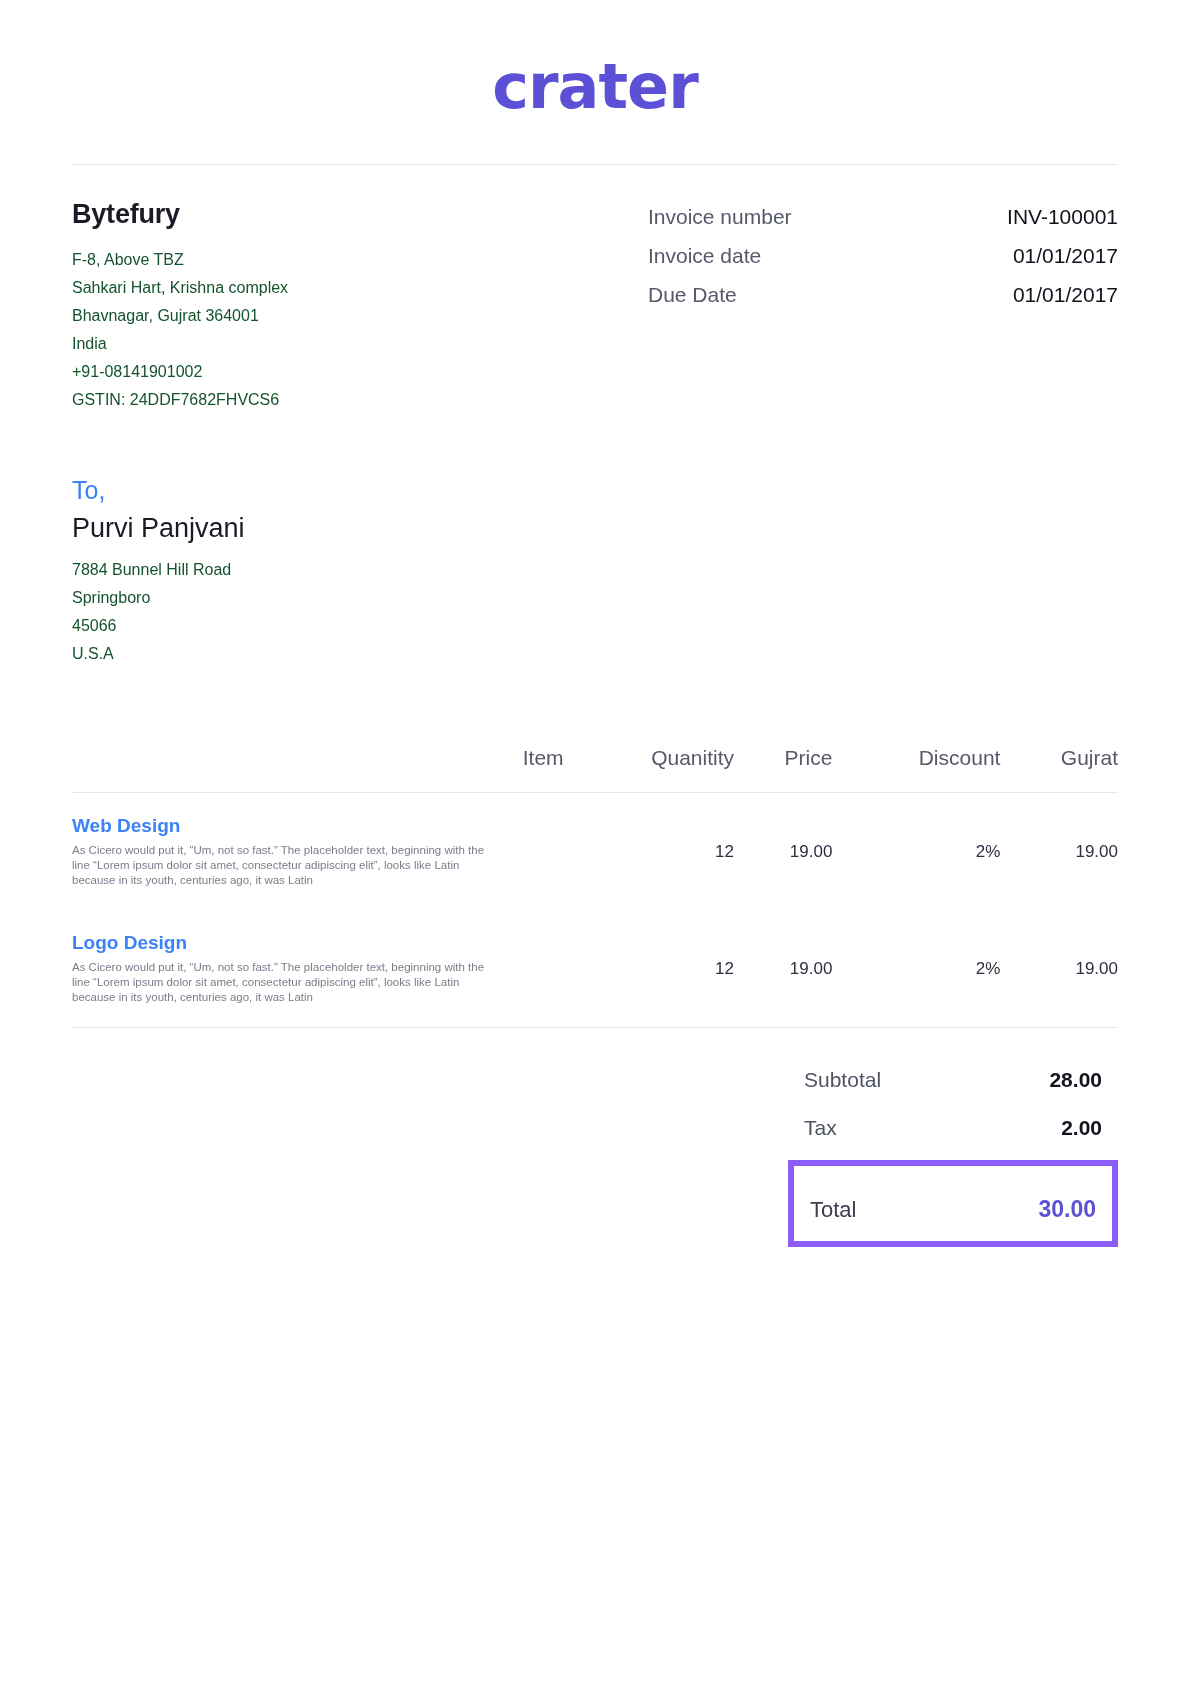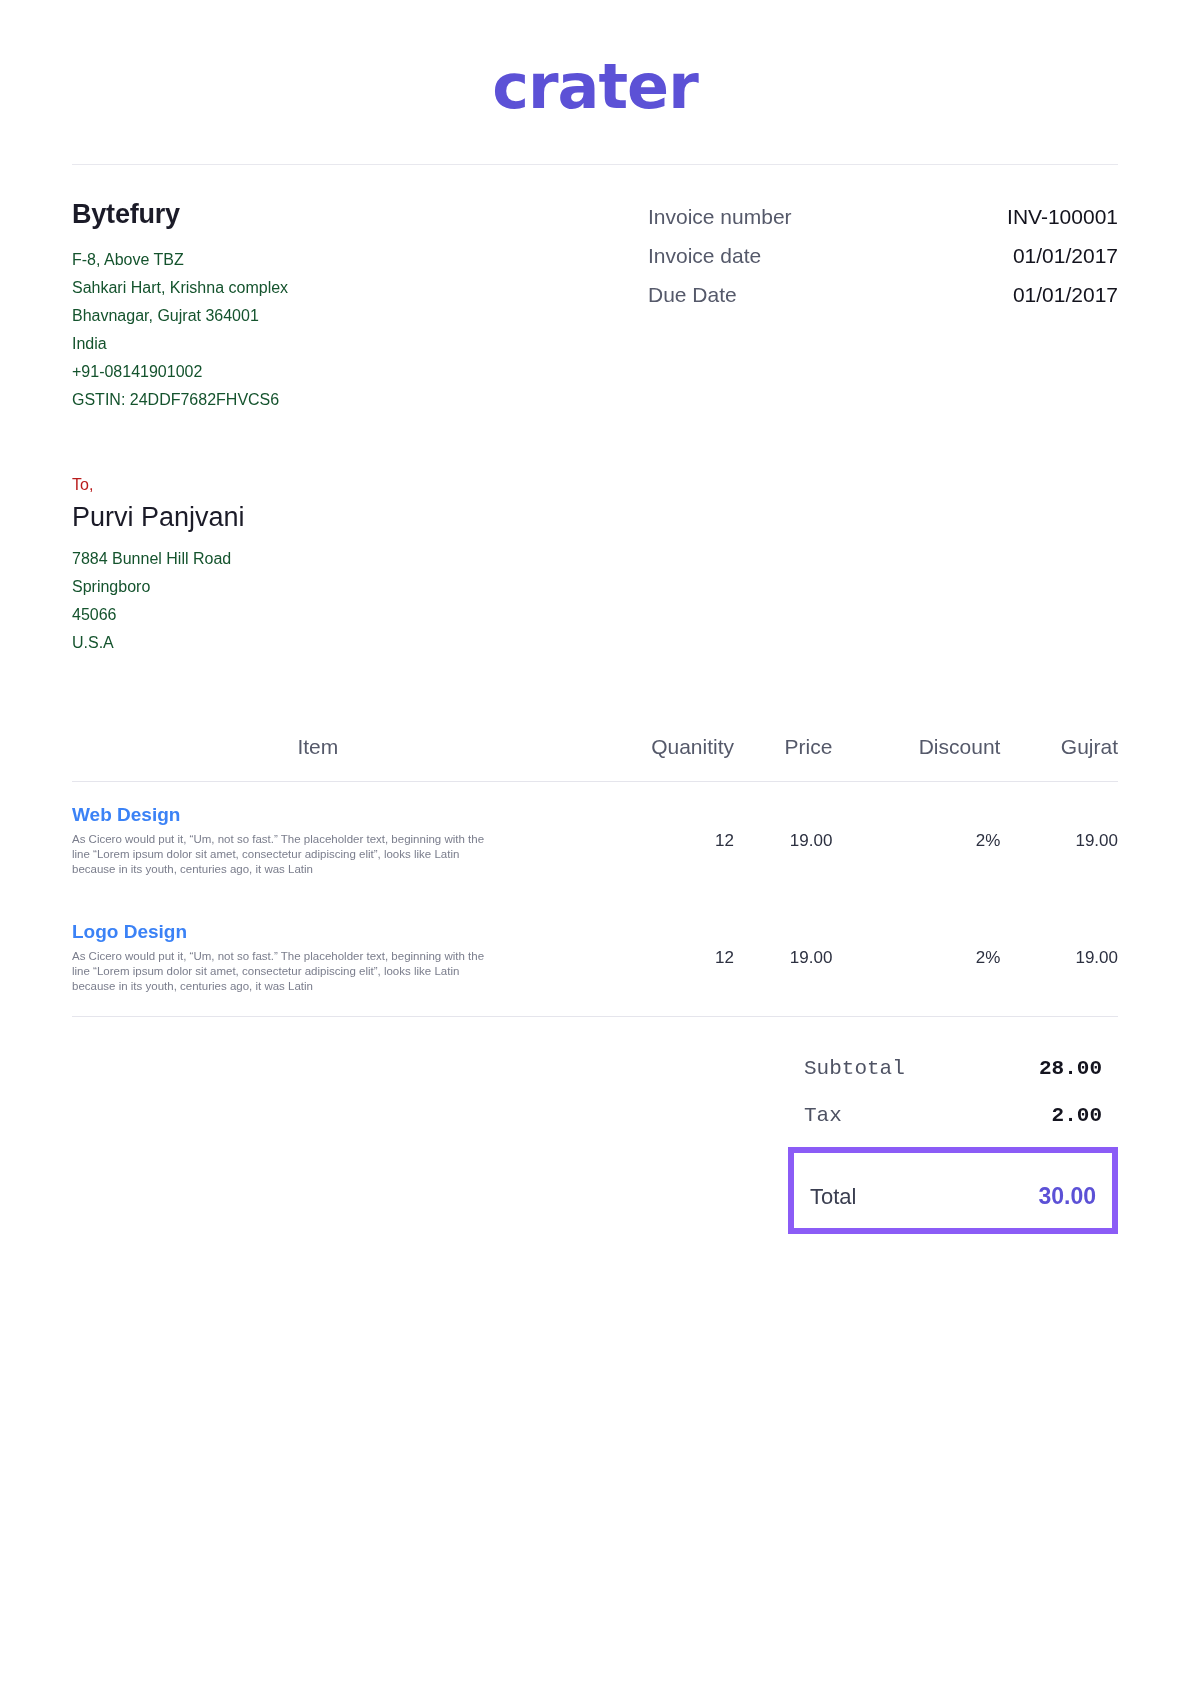--- a/index.html
+++ b/index.html
@@ -80,22 +80,22 @@
     font-size: 21px;
     color: #13131d;
     font-weight: 500;
   }
 
   
   .billto {
     padding: 62px 60px 0 60px;
   }
   .billto-to {
-    font-size: 16px;
-    color: #b91c1c;
+    font-size: 25px;
+    color: #3b82f6;
     margin-bottom: 8px;
   }
   .billto-name {
     font-size: 27px;
     color: #1b1b28;
     margin-bottom: 12px;
   }
 
   
   .items {
@@ -107,21 +107,21 @@
   }
   table.items-table thead th {
     font-size: 21px;
     font-weight: normal;
     color: #55596a;
     text-align: right;
     padding: 0 0 22px 0;
     border-bottom: 1px solid #e5e5ec;
   }
   table.items-table thead th.col-item {
-    text-align: center;
+    text-align: right;
   }
   td.cell {
     vertical-align: middle;
     font-size: 17px;
     color: #2c3040;
     text-align: right;
     padding: 22px 0 22px 0;
   }
   td.cell-item {
     text-align: left;
@@ -154,21 +154,20 @@
     justify-content: flex-end;
   }
   .totals-box {
     width: 330px;
   }
   .totals-row {
     display: flex;
     justify-content: space-between;
     align-items: baseline;
     padding: 6px 16px;
-    font-family: Liberation Mono, monospace;
   }
   .totals-label {
     font-size: 21px;
     color: #4f5364;
   }
   .totals-value {
     font-size: 21px;
     color: #14141f;
     font-weight: bold;
     margin-top: 12px;

